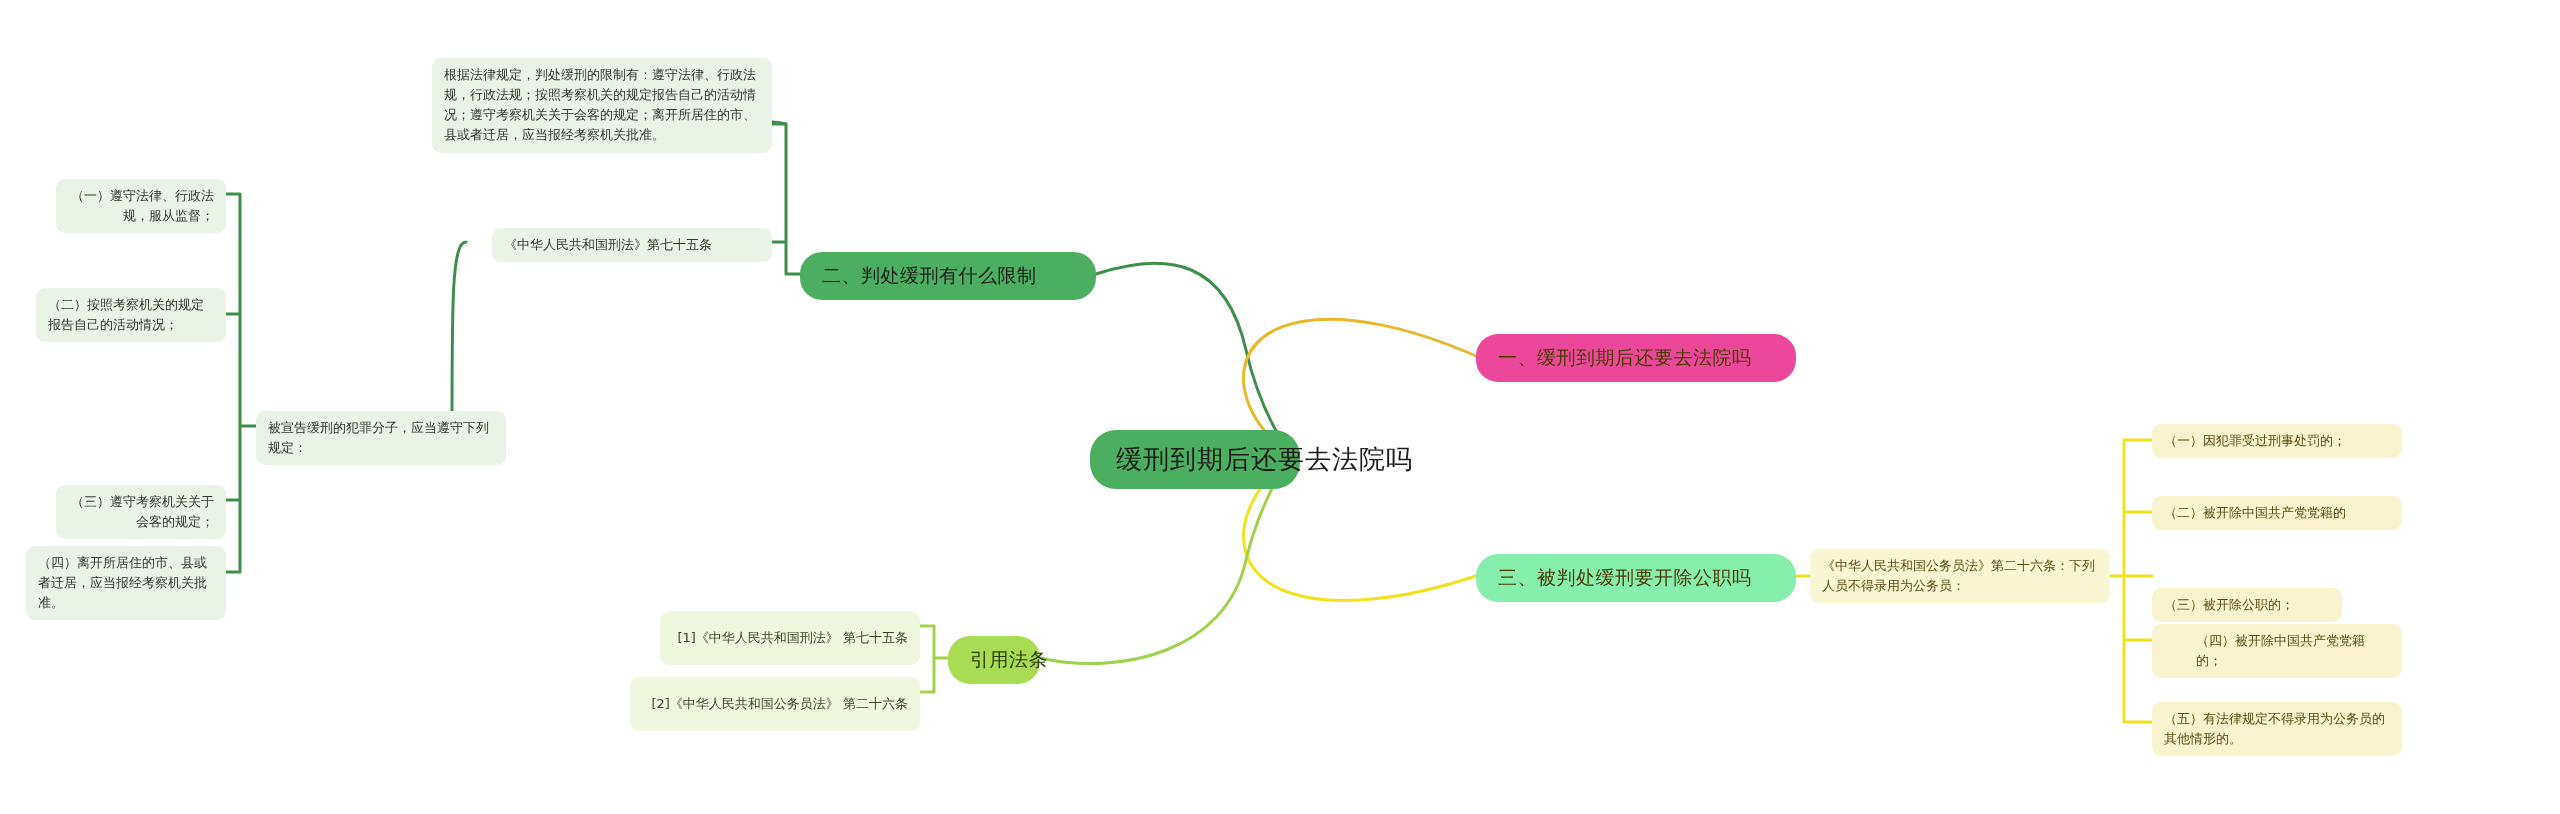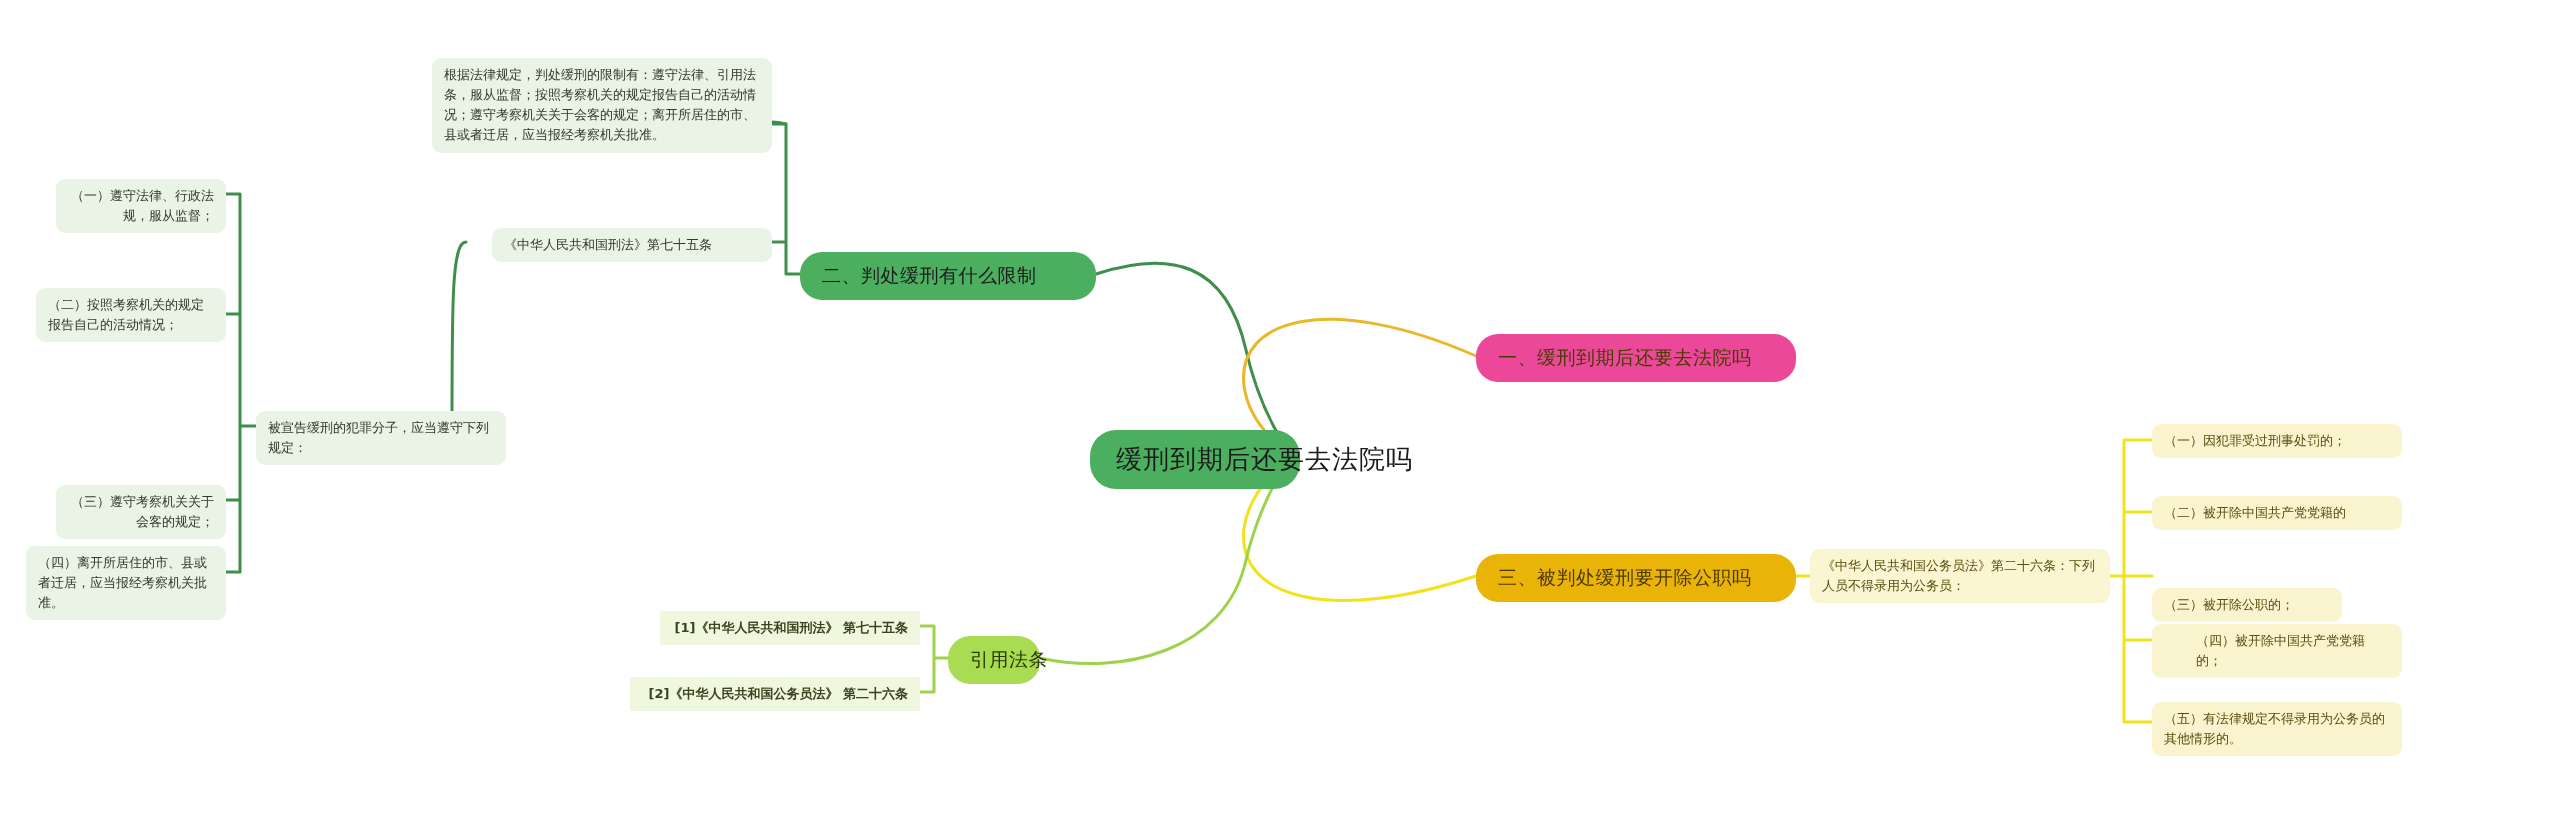--- a/index.html
+++ b/index.html
@@ -14,30 +14,30 @@
   .root{
     background:#4CAF60;border-radius:26px;color:#1b1b1b;
     font-size:26px;line-height:1.35;padding:12px 26px;letter-spacing:1px;
     justify-content:center;text-align:center;white-space:nowrap;
   }
   
   .br-green{background:#4CAF60;border-radius:22px;color:#1b1b1b;
     font-size:19px;padding:11px 22px;white-space:nowrap;letter-spacing:.5px;}
   .br-orange{background:#ec4899;border-radius:22px;color:#4a3a00;
     font-size:19px;padding:11px 22px;white-space:nowrap;letter-spacing:.5px;}
-  .br-yellow{background:#eab308;border-radius:22px;color:#4a3a00;
+  .br-yellow{background:#86efac;border-radius:22px;color:#4a3a00;
     font-size:19px;padding:11px 22px;white-space:nowrap;letter-spacing:.5px;}
   .br-lime{background:#A9DC53;border-radius:22px;color:#2a3a00;
     font-size:19px;padding:11px 22px;white-space:nowrap;letter-spacing:.5px;}
 
   
   .leaf-green{background:#E9F3E6;border-radius:9px;color:#2f3a2c;
     font-size:13px;line-height:1.55;padding:7px 12px;}
-  .leaf-lime{background:#EFF7DE;border-radius:1px;color:#3a4520;
-    font-size:13px;line-height:1.55;padding:7px 12px;font-weight:bold;}
+  .leaf-lime{background:#EFF7DE;border-radius:9px;color:#3a4520;
+    font-size:13px;line-height:1.55;padding:17px 12px;}
   .leaf-yellow{background:#FBF6D2;border-radius:9px;color:#5a4d10;
     font-size:13px;line-height:1.55;padding:7px 12px;}
   .leaf-yellow2{background:#FAF4CE;border-radius:9px;color:#5a4d10;
     font-size:13px;line-height:1.55;padding:7px 12px;}
   .ta-r{text-align:right;}
   .ta-l{text-align:left;}
   .ta-c{text-align:left;}
 </style>
 </head>
 <body>
@@ -84,21 +84,21 @@
 
   <div class="node root" style="left:1090px;top:430px;width:210px;">
     <span>缓刑到期后还要去法院吗</span>
   </div>
 
   <div class="node br-green" style="left:800px;top:252px;width:296px;justify-content:center;">
     <span>二、判处缓刑有什么限制</span>
   </div>
 
   <div class="node leaf-green ta-l" style="left:432px;top:58px;width:340px;align-items:flex-start;">
-    <span>根据法律规定，判处缓刑的限制有：遵守法律、引用法条，服从监督；按照考察机关的规定报告自己的活动情况；遵守考察机关关于会客的规定；离开所居住的市、县或者迁居，应当报经考察机关批准。</span>
+    <span>根据法律规定，判处缓刑的限制有：遵守法律、行政法规，行政法规；按照考察机关的规定报告自己的活动情况；遵守考察机关关于会客的规定；离开所居住的市、县或者迁居，应当报经考察机关批准。</span>
   </div>
 
   <div class="node leaf-green ta-c" style="left:492px;top:228px;width:280px;">
     <span>《中华人民共和国刑法》第七十五条</span>
   </div>
 
   <div class="node leaf-green ta-l" style="left:256px;top:411px;width:250px;">
     <span>被宣告缓刑的犯罪分子，应当遵守下列规定：</span>
   </div>
 

